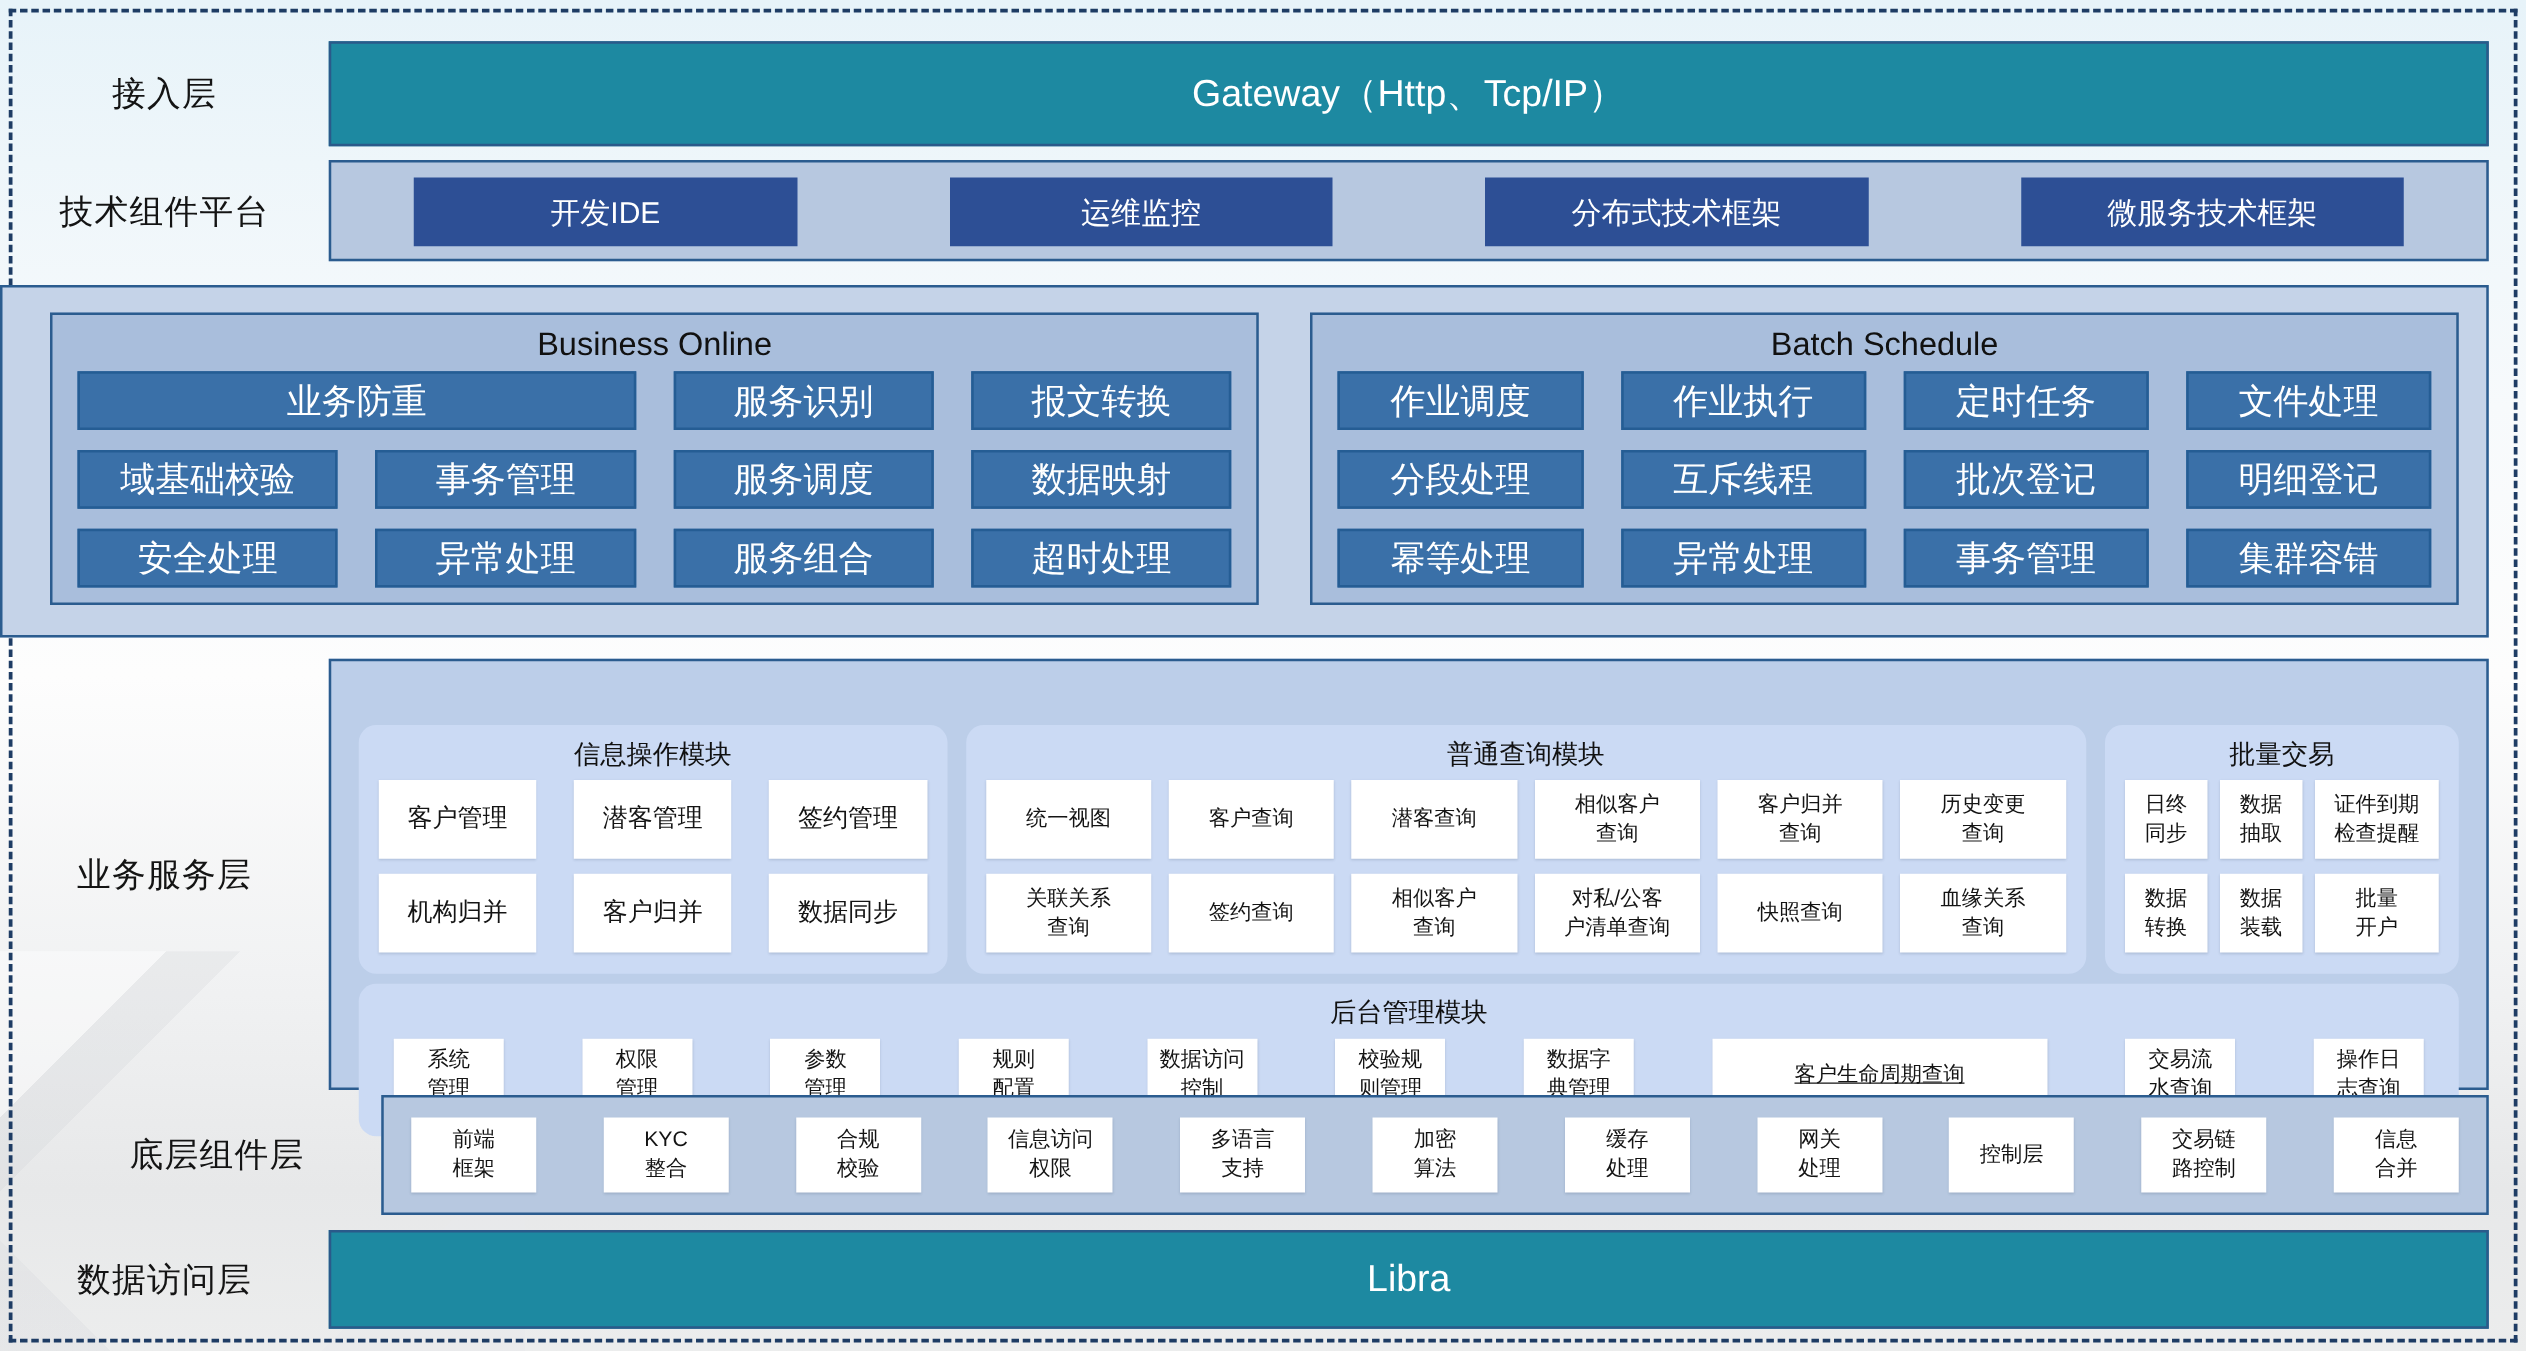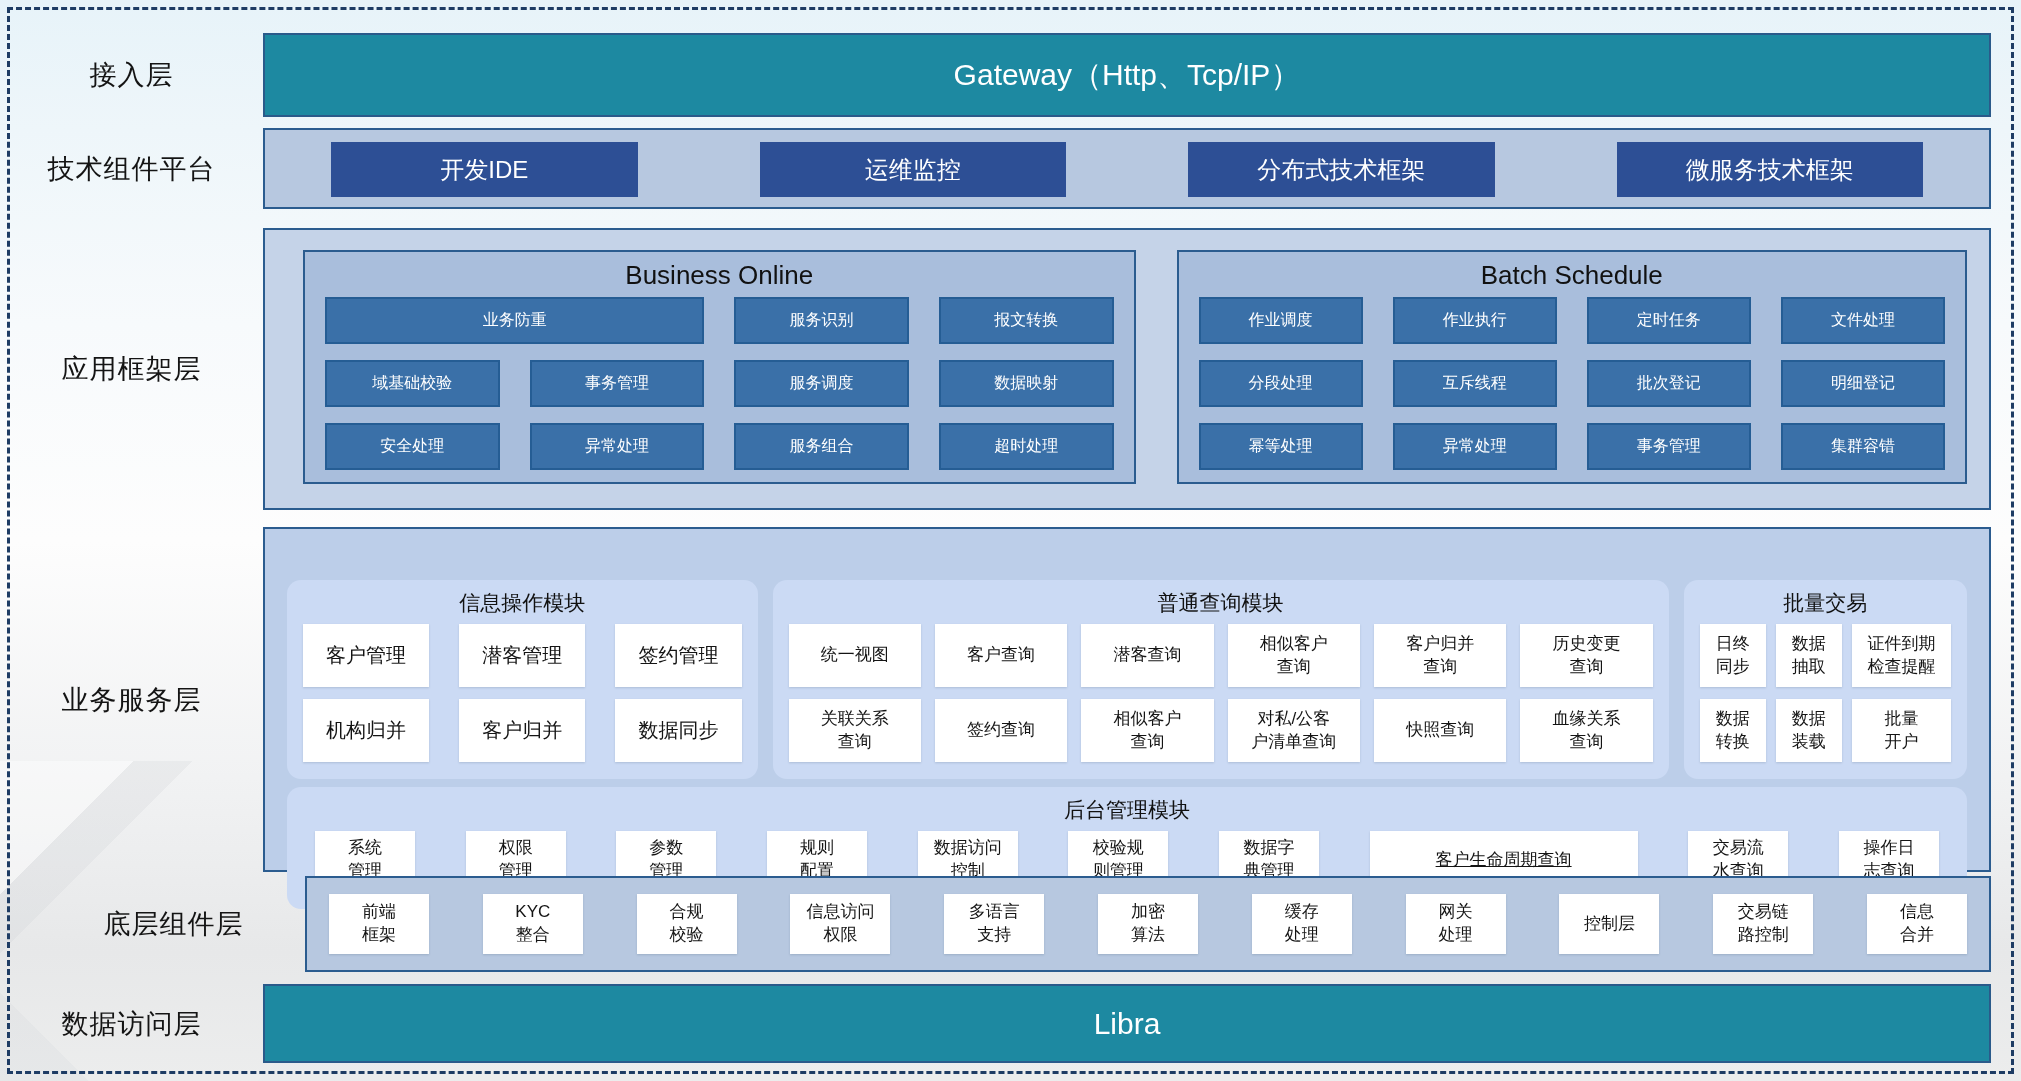--- a/index.html
+++ b/index.html
@@ -41,39 +41,39 @@
   .tech-chip { background: #2d4f95; height: 55px; display: flex; align-items: center;
     justify-content: center; color: #fff; font-size: 24px; }
 
   .appfw-box { flex: 1; background: #c5d3e8; border: 2px solid #2b5c8f;
     padding: 20px 22px 38px; display: grid; grid-template-columns: 848fr 806fr; column-gap: 25px; }
   .appfw-section { background: #a9bedc; border: 2px solid #2b5c8f; padding: 2px 20px 12px; margin-left: 16px; }
   .section-title { height: 43px; display: flex; align-items: center; justify-content: center;
     font-size: 26px; color: #111; }
   .steel-grid { display: grid; grid-template-columns: repeat(4, 1fr); column-gap: 30px; row-gap: 16px; }
   .steel-chip { background: #3a70a8; border: 2px solid #255d94; height: 47px;
-    display: flex; align-items: center; justify-content: center; color: #fff; font-size: 16px; }
+    display: flex; align-items: center; justify-content: center; color: #fff; font-size: 28px; }
 
   .service-box { flex: 1; background: #bccee9; border: 2px solid #2b5c8f; padding: 11px 22px 5px; }
   .service-top { display: grid; grid-template-columns: 470fr 895fr 283fr; column-gap: 15px; height: 199px; margin-top: 40px; }
   .card { background: #cbdaf4; border-radius: 14px; padding: 2px 16px; }
   .card-title { height: 42px; display: flex; align-items: center; justify-content: center;
     font-size: 21px; color: #111; }
   .chip-grid { display: grid; row-gap: 12px; }
   .grid-3 { grid-template-columns: repeat(3, 1fr); column-gap: 30px; }
   .grid-6 { grid-template-columns: repeat(6, 1fr); column-gap: 14px; }
   .grid-bt { grid-template-columns: 1fr 1fr 1.5fr; column-gap: 10px; border-radius: 24px; }
   .white-chip { background: #fff; height: 63px; display: flex; align-items: center;
     justify-content: center; text-align: center; font-size: 17px; line-height: 1.35;
     white-space: pre-line; color: #141414; box-shadow: 0 1px 2px rgba(40,60,90,.18); }
   .grid-3 .white-chip { font-size: 20px; }
 
   .admin-card { margin-top: 8px; height: 122px; padding: 2px 28px; }
   .admin-row { display: flex; justify-content: space-between; align-items: center; }
-  .admin-row .white-chip { width: 100px; height: 58px; }
+  .admin-row .white-chip { width: 88px; height: 58px; }
   .admin-row .white-chip.wide { width: 268px; text-decoration: underline; }
 
   .base-strip { flex: 1; background: #b7c8e0; border: 2px solid #2b5c8f;
     display: flex; justify-content: space-between; align-items: center; padding: 4px 22px; }
   .base-strip .white-chip { width: 100px; height: 60px; }
 </style>
 </head>
 <body>
 
 <div class="page">
@@ -100,23 +100,20 @@
 
         <div class="tech-chip">开发IDE</div>
             <div class="tech-chip">运维监控</div>
             <div class="tech-chip">分布式技术框架</div>
             <div class="tech-chip">微服务技术框架</div>
           </div>
       </div>
     </div>
 
     <div class="layer-row row-appfw">
-      <div class="label-col">
-        <div class="layer-label">应用框架层</div>
-      </div>
       <div class="content-col">
         <div class="appfw-box">
           <div class="appfw-section">
             <div class="section-title">Business Online</div>
             <div class="steel-grid">
 
             <div class="steel-chip" style="grid-column: span 2;">业务防重</div>
                 <div class="steel-chip">服务识别</div>
                 <div class="steel-chip">报文转换</div>
                 <div class="steel-chip">域基础校验</div>

